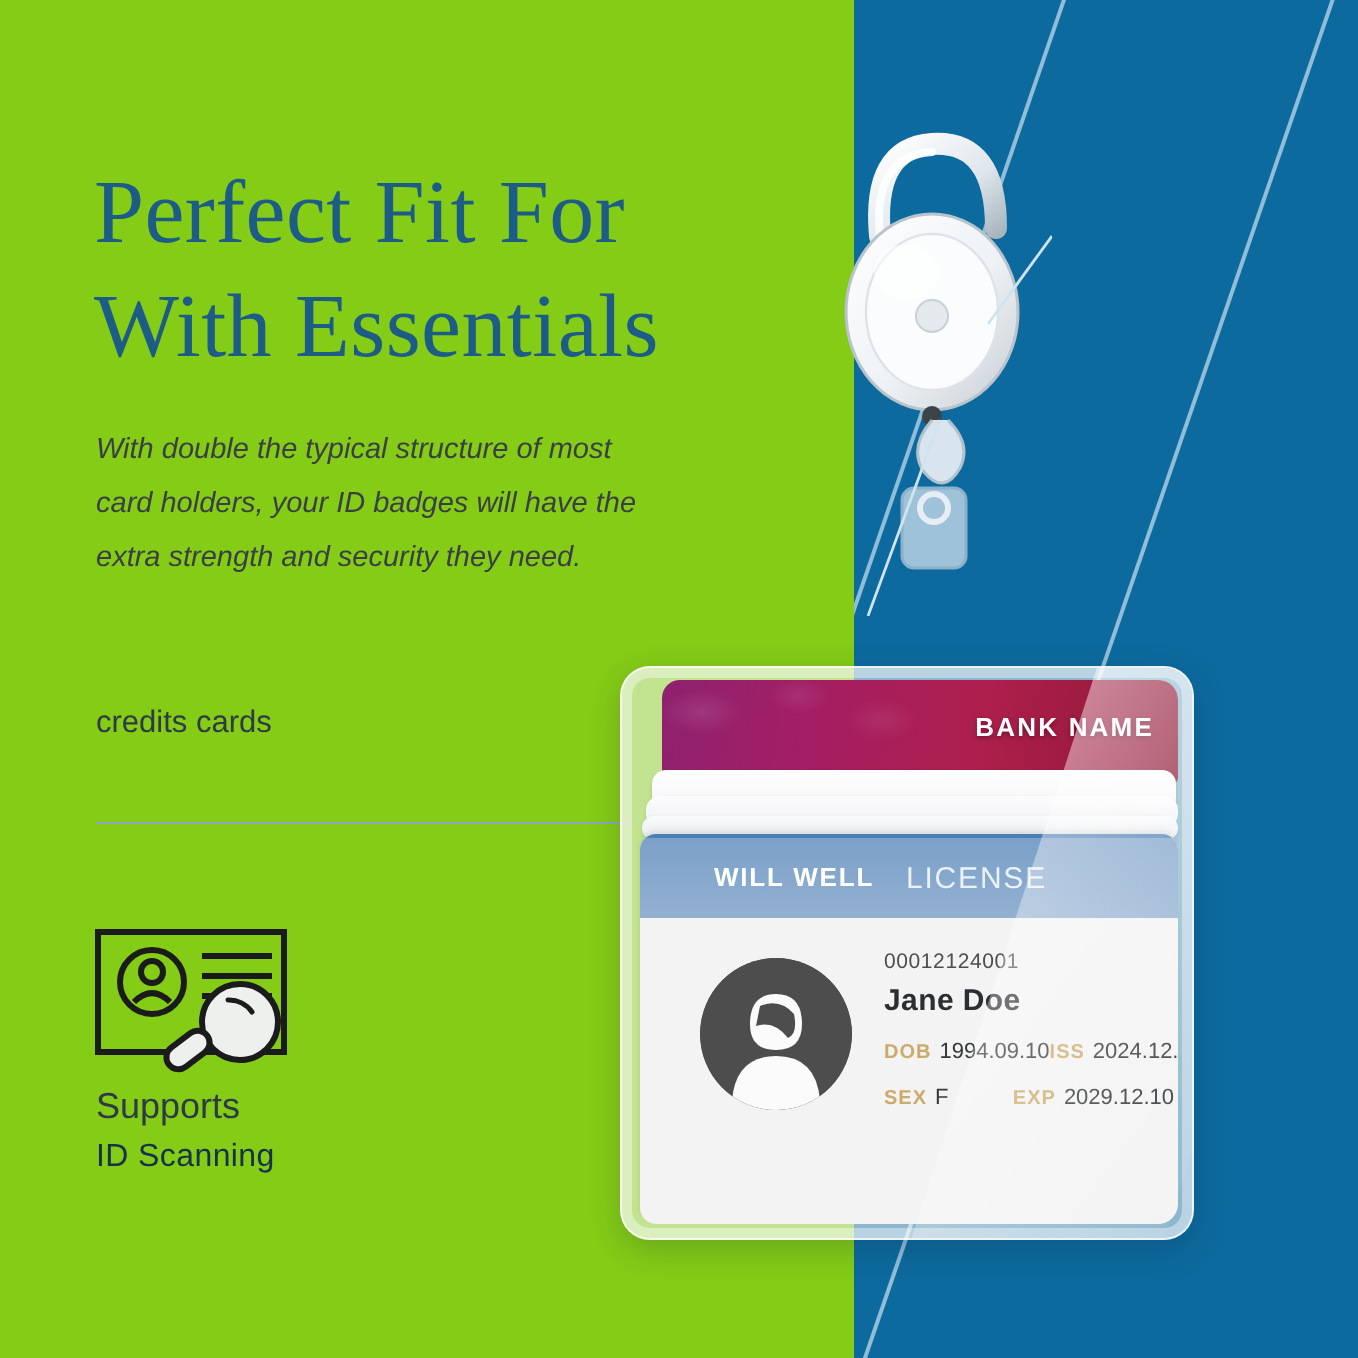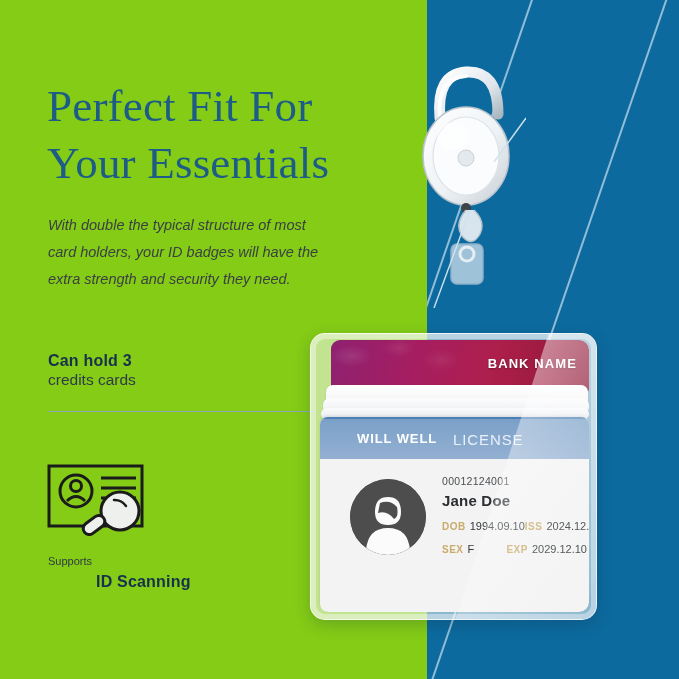--- a/index.html
+++ b/index.html
@@ -37,22 +37,22 @@
   .feature-hold .l1{font-size:16px;font-weight:bold;color:#17304d;letter-spacing:.2px;}
   .feature-hold .l2{font-size:15.5px;color:#2e3a46;margin-top:1px;}
   .rule{
     position:absolute;left:48px;top:411px;width:268px;height:1px;
     background:#8aa6bd;
   }
 
   
   .scan-icon{position:absolute;left:46px;top:462px;width:112px;height:78px;}
   .scan-label{position:absolute;left:48px;top:543px;}
-  .scan-label .l1{font-size:11px;color:#2e3a46;margin-top:12px;}
-  .scan-label .l2{font-size:16px;font-weight:bold;color:#17304d;margin-top:6px;letter-spacing:.2px;margin-left:48px;}
+  .scan-label .l1{font-size:18px;color:#2e3a46;}
+  .scan-label .l2{font-size:16px;font-weight:normal;color:#17304d;margin-top:6px;letter-spacing:.2px;}
 
   
   .reel{position:absolute;left:406px;top:58px;width:120px;height:250px;}
 
   
   .holder{
     position:absolute;left:310px;top:333px;width:285px;height:285px;
     border-radius:15px;
     background:rgba(245,247,248,.55);
     border:1px solid rgba(255,255,255,.85);
@@ -125,27 +125,26 @@
 
 <div class="stage">
 
   <div class="blue-panel">
     <div class="diag d1"></div>
     <div class="diag d2"></div>
   </div>
 
   <div class="headline">
     <div>Perfect Fit For</div>
-    <div>Your Essentials</div>
+    <div>With Essentials</div>
   </div>
 
   <div class="body-copy">With double the typical structure of most card holders, your ID badges will have the extra strength and security they need.</div>
 
   <div class="feature-hold">
-    <div class="l1">Can hold 3</div>
     <div class="l2">credits cards</div>
   </div>
   <div class="rule"></div>
 
   <div class="scan-icon">
     <svg width="112" height="78" viewBox="0 0 112 78">
       <rect x="3" y="4" width="93" height="60" fill="none" stroke="#1b1b1b" stroke-width="3"></rect>
       <circle cx="30" cy="29" r="16" fill="none" stroke="#1b1b1b" stroke-width="3"></circle>
       <circle cx="30" cy="24" r="5.5" fill="none" stroke="#1b1b1b" stroke-width="3"></circle>
       <path d="M21 39 q9 -9 18 0" fill="none" stroke="#1b1b1b" stroke-width="3"></path>

